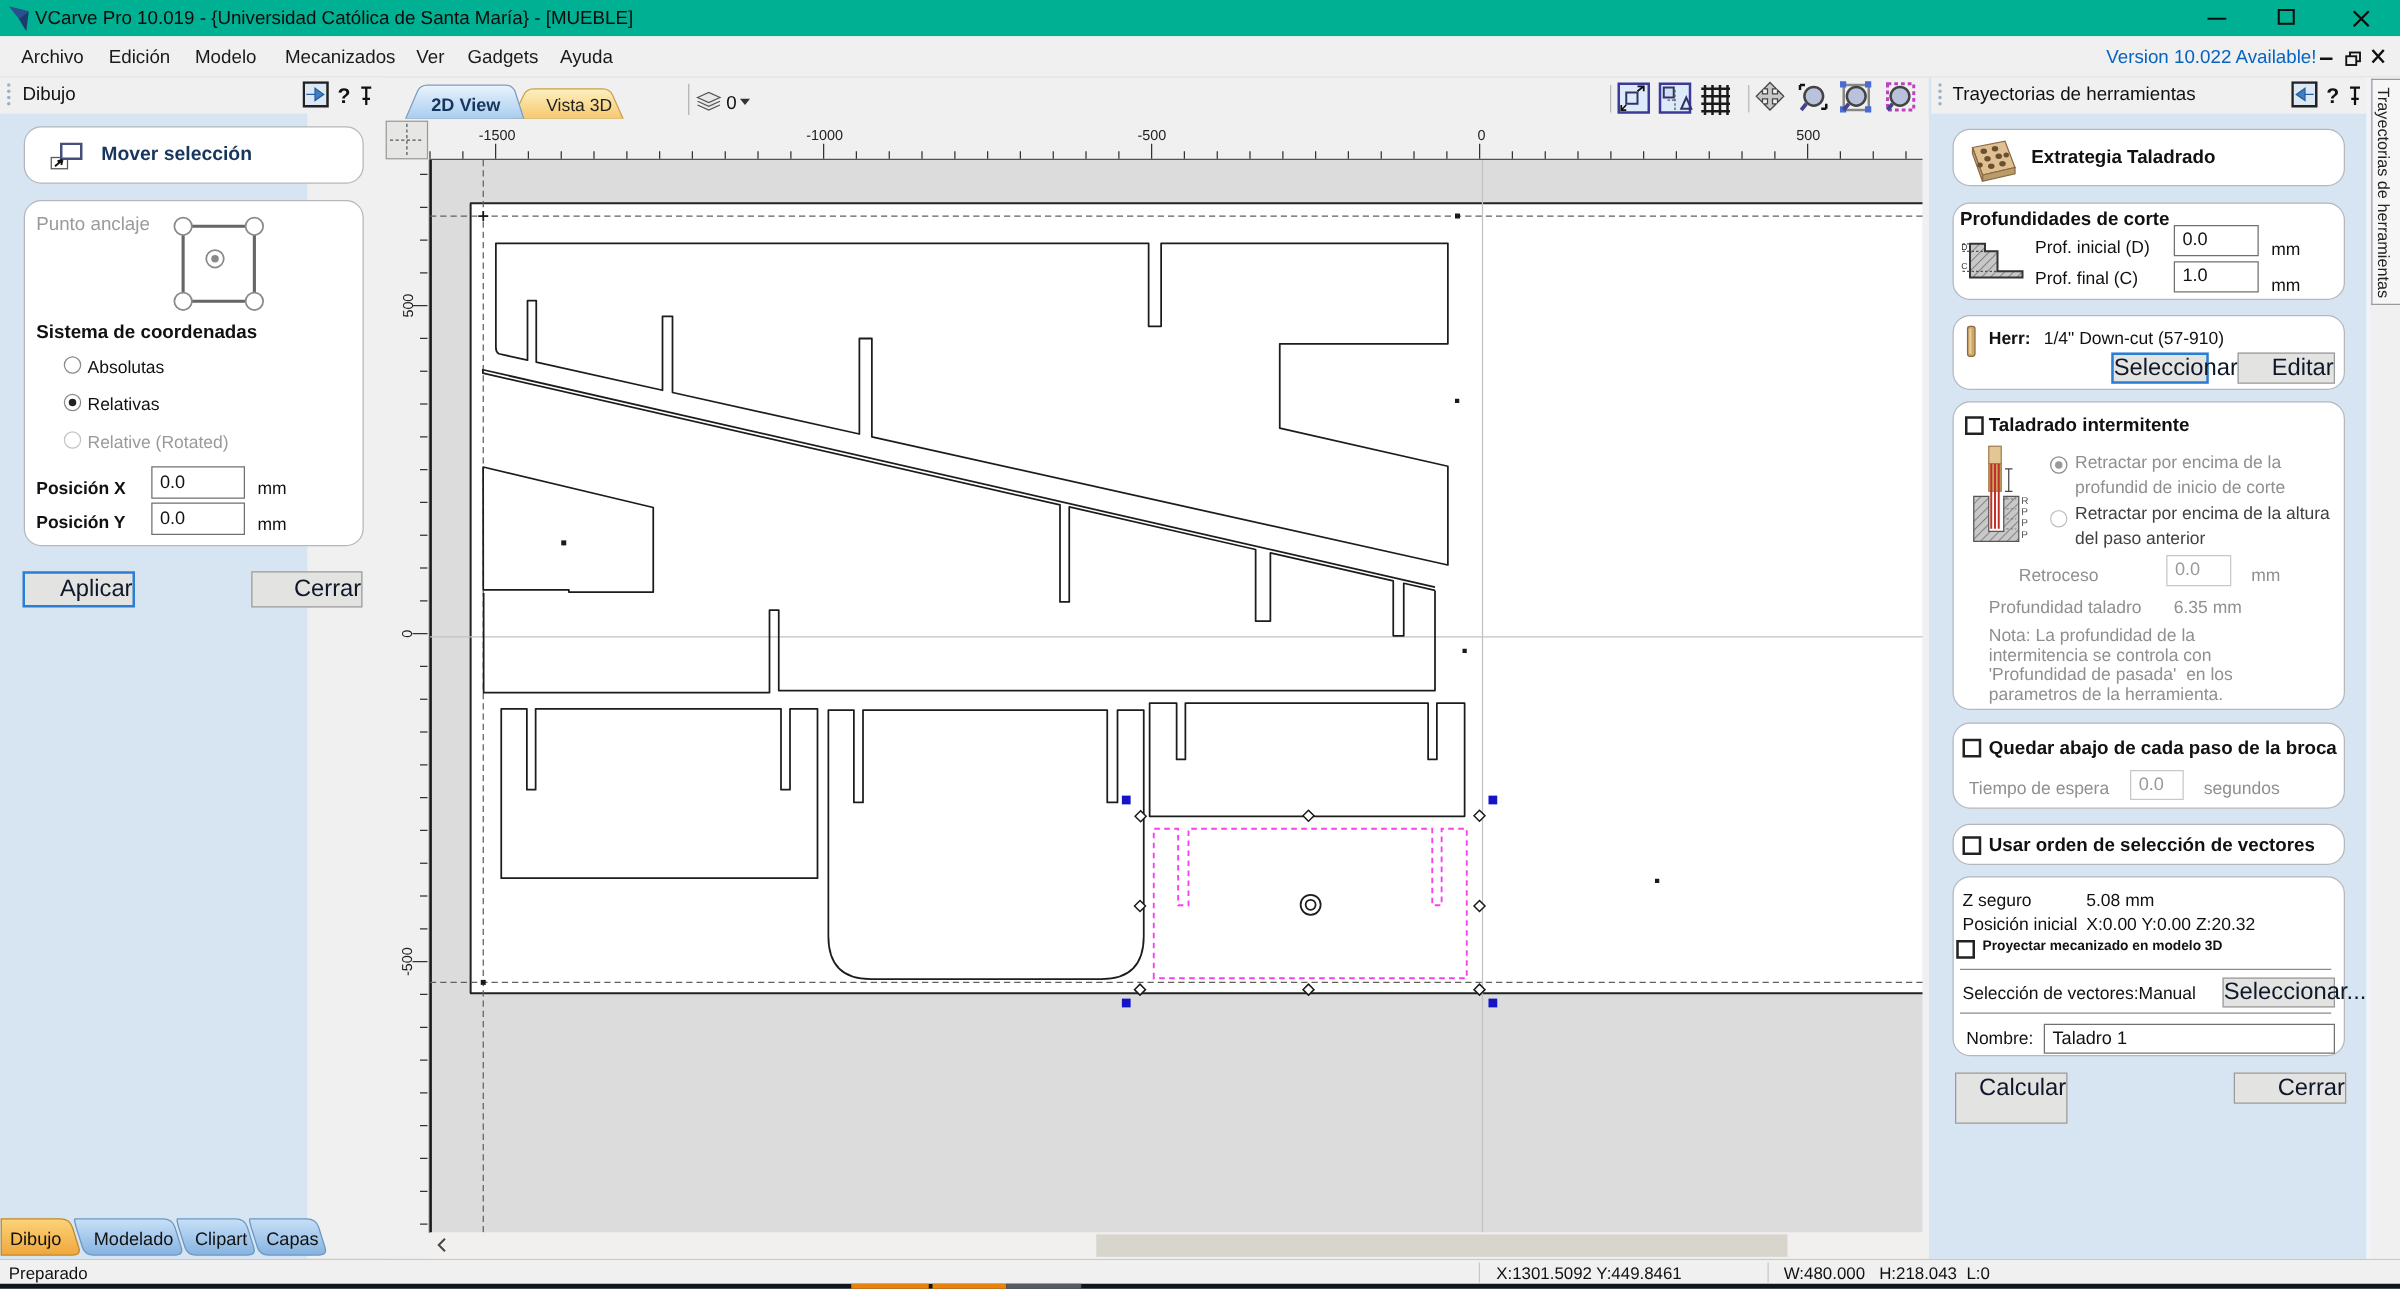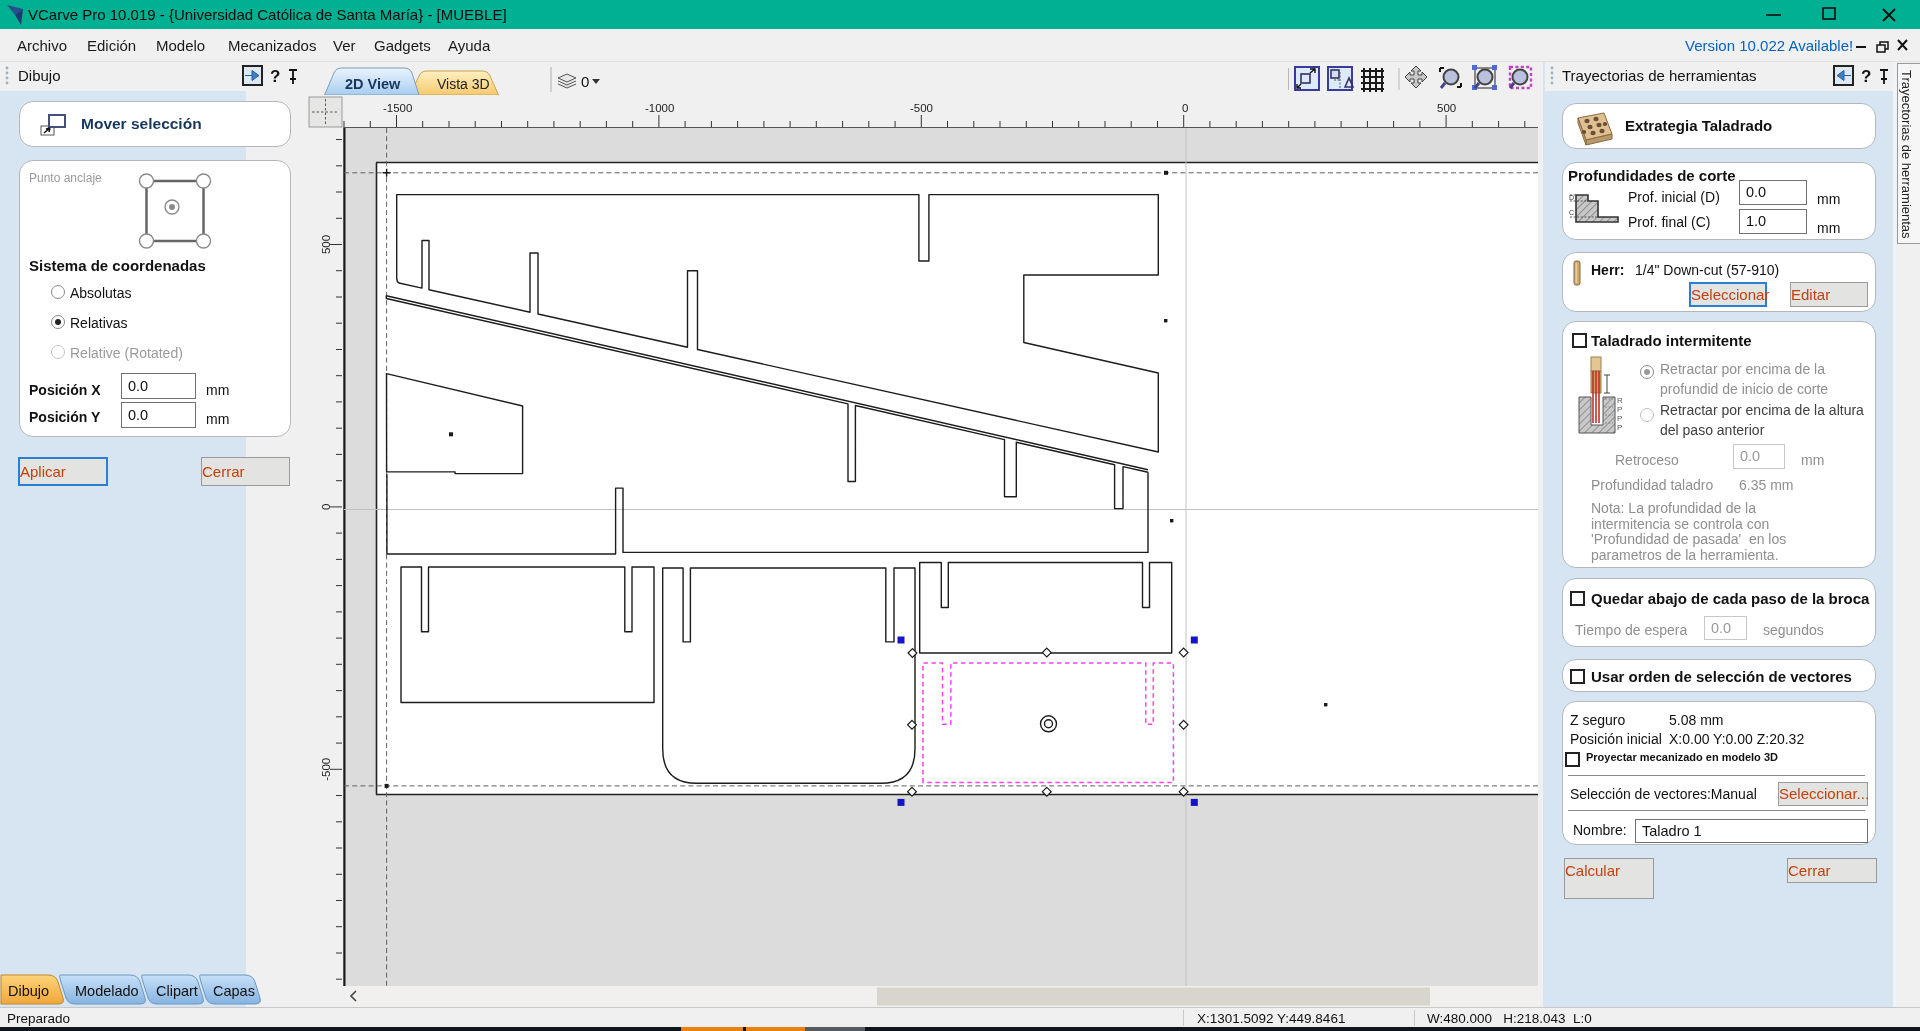--- a/index.html
+++ b/index.html
@@ -12,21 +12,21 @@
 #leftpanel { position:absolute; left:0; top:62px; width:246px; height:945px; background:#d7e5f2; }
 #lp-head { position:absolute; left:0; top:0; width:307px; height:29px; background:#f0f0f0; }
 #rightpanel { position:absolute; left:1543px; top:62px; width:353px; height:945px; background:#d7e5f2; }
 #rp-head { position:absolute; left:2px; top:0; width:351px; height:29px; background:#f0f0f0; }
 #rightstrip { position:absolute; left:1896px; top:62px; width:24px; height:945px; background:#f0f0f0; }
 .wbox { position:absolute; background:#fff; border:1px solid #b4b8bc; border-radius:14px; }
 .b { font-weight:bold; }
 .lbl { position:absolute; font-size:14px; color:#111; white-space:nowrap; }
 .inp { position:absolute; background:#fff; border:1px solid #707070; font-size:14.5px; color:#111; padding-left:6px; }
 .inp.dis { border:1px solid #c8c8c8; color:#9a9a9a; }
-.btn { position:absolute; background:#e3e3e1; border:1px solid #9a9a9a; font-size:15px; color:#c2410c; text-align:left; }
+.btn { position:absolute; background:#e3e3e1; border:1px solid #9a9a9a; font-size:19px; color:#0f172a; text-align:right; }
 .btn.foc { border:2px solid #2a7fd4; }
 .chk { position:absolute; width:15px; height:15px; background:#fff; border:2px solid #222; }
 .radio { position:absolute; width:14px; height:14px; background:#fff; border:1px solid #8a8a8a; border-radius:50%; }
 .radio.sel::after { content:""; position:absolute; left:3px; top:3px; width:6px; height:6px; border-radius:50%; background:#222; }
 .radio.seldis::after { content:""; position:absolute; left:3px; top:3px; width:6px; height:6px; border-radius:50%; background:#9a9a9a; }
 #statusbar { position:absolute; left:0; top:1007px; width:1920px; height:20px; background:#f0f0f0; border-top:1px solid #c8c8c8; font-size:13.5px; color:#111; }
 #taskbar { position:absolute; left:0; top:1027px; width:1920px; height:4px; background:#10151c; }
 .hr { position:absolute; height:1px; background:#8a8a8a; }
 </style>
 </head>
@@ -91,21 +91,21 @@
  </div>
  <div class="wbox" style="left:19px;top:39px;width:272px;height:46px">
   <svg class="abs" style="left:20px;top:12px" width="30" height="22">
    <rect x="1" y="12" width="13" height="9" fill="#fff" stroke="#555"></rect>
    <rect x="9" y="1" width="16" height="12" fill="#fff" stroke="#44507a" stroke-width="2"></rect>
    <path d="M4 19 L10 14 M10 14 l-4 1 M10 14 l-1 4" stroke="#111" stroke-width="1.5" fill="none"></path>
   </svg>
   <div class="lbl b" style="left:61px;top:13px;font-size:15.5px;color:#17365d">Mover selección</div>
  </div>
  <div class="wbox" style="left:19px;top:98px;width:272px;height:277px">
-  <div class="lbl" style="left:9px;top:10px;font-size:12px;color:#9a9a9a">Punto anclaje</div>
+  <div class="lbl" style="left:9px;top:10px;font-size:15px;color:#9a9a9a">Punto anclaje</div>
   <svg class="abs" style="left:117px;top:10px" width="85" height="80">
    <g stroke="#666" stroke-width="2.5">
           <path d="M15 10 H61 M15 70 H61 M9.5 15 V65 M66.5 15 V65"></path>
         </g>
    <g fill="#fff" stroke="#8a8a8a" stroke-width="1.4">
     <circle cx="9.5" cy="10" r="7"></circle>
           <circle cx="66.5" cy="10" r="7"></circle>
           <circle cx="9.5" cy="70" r="7"></circle>
           <circle cx="66.5" cy="70" r="7"></circle>
           <circle cx="35" cy="36" r="7"></circle>

